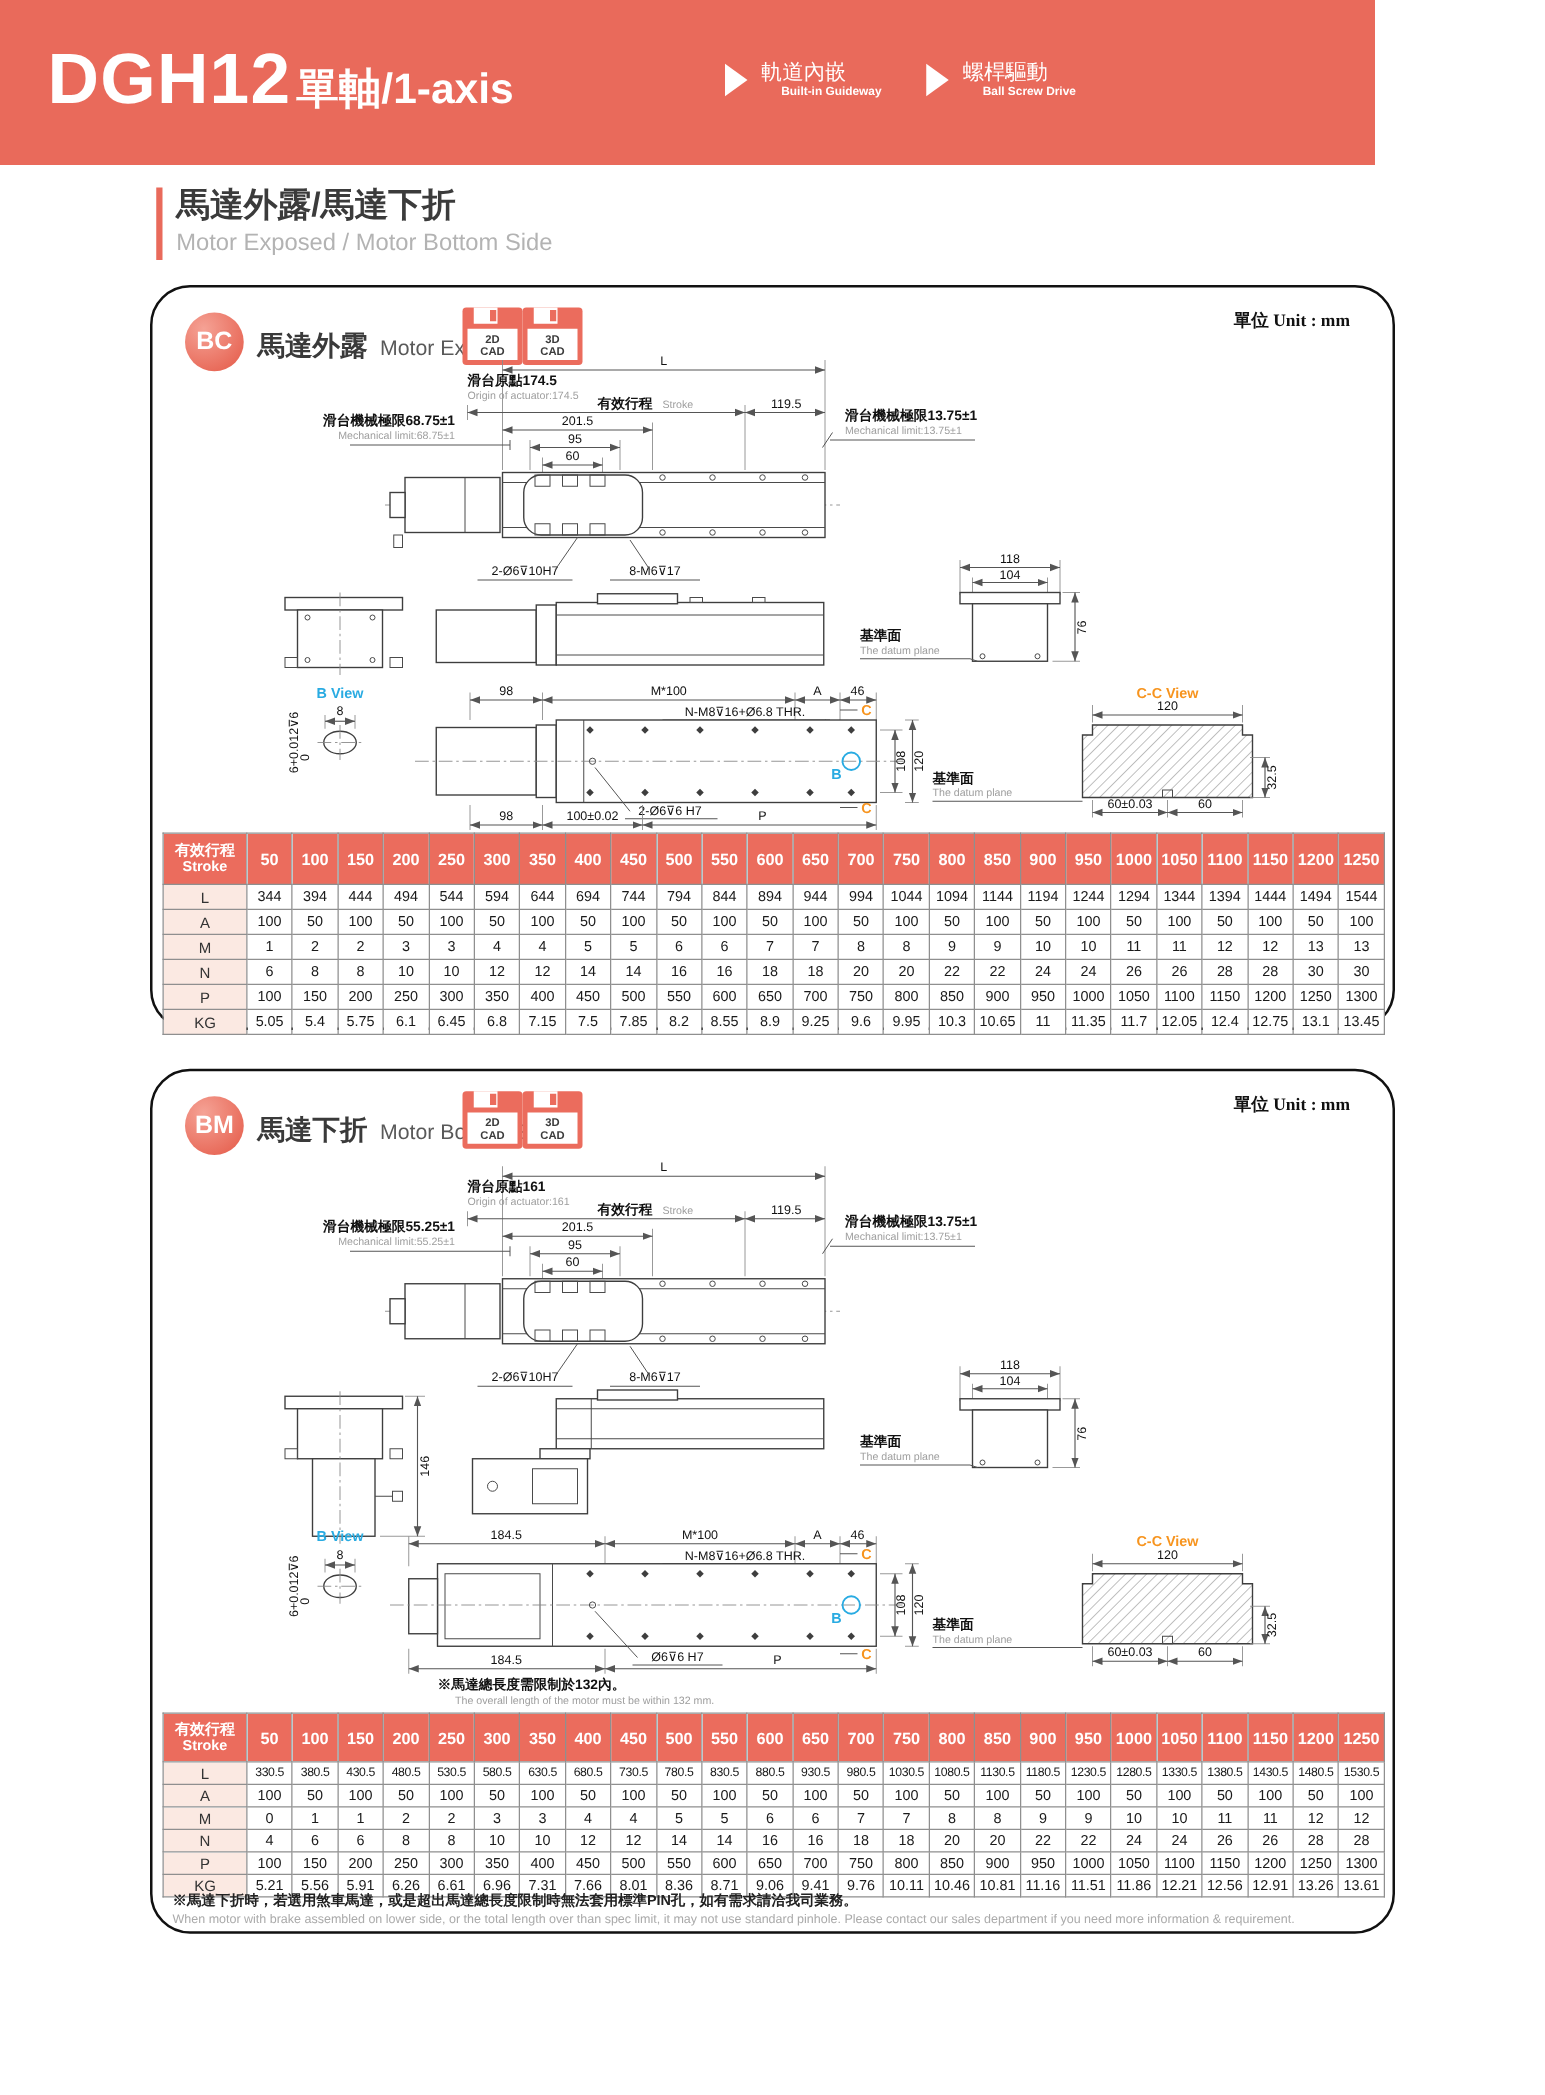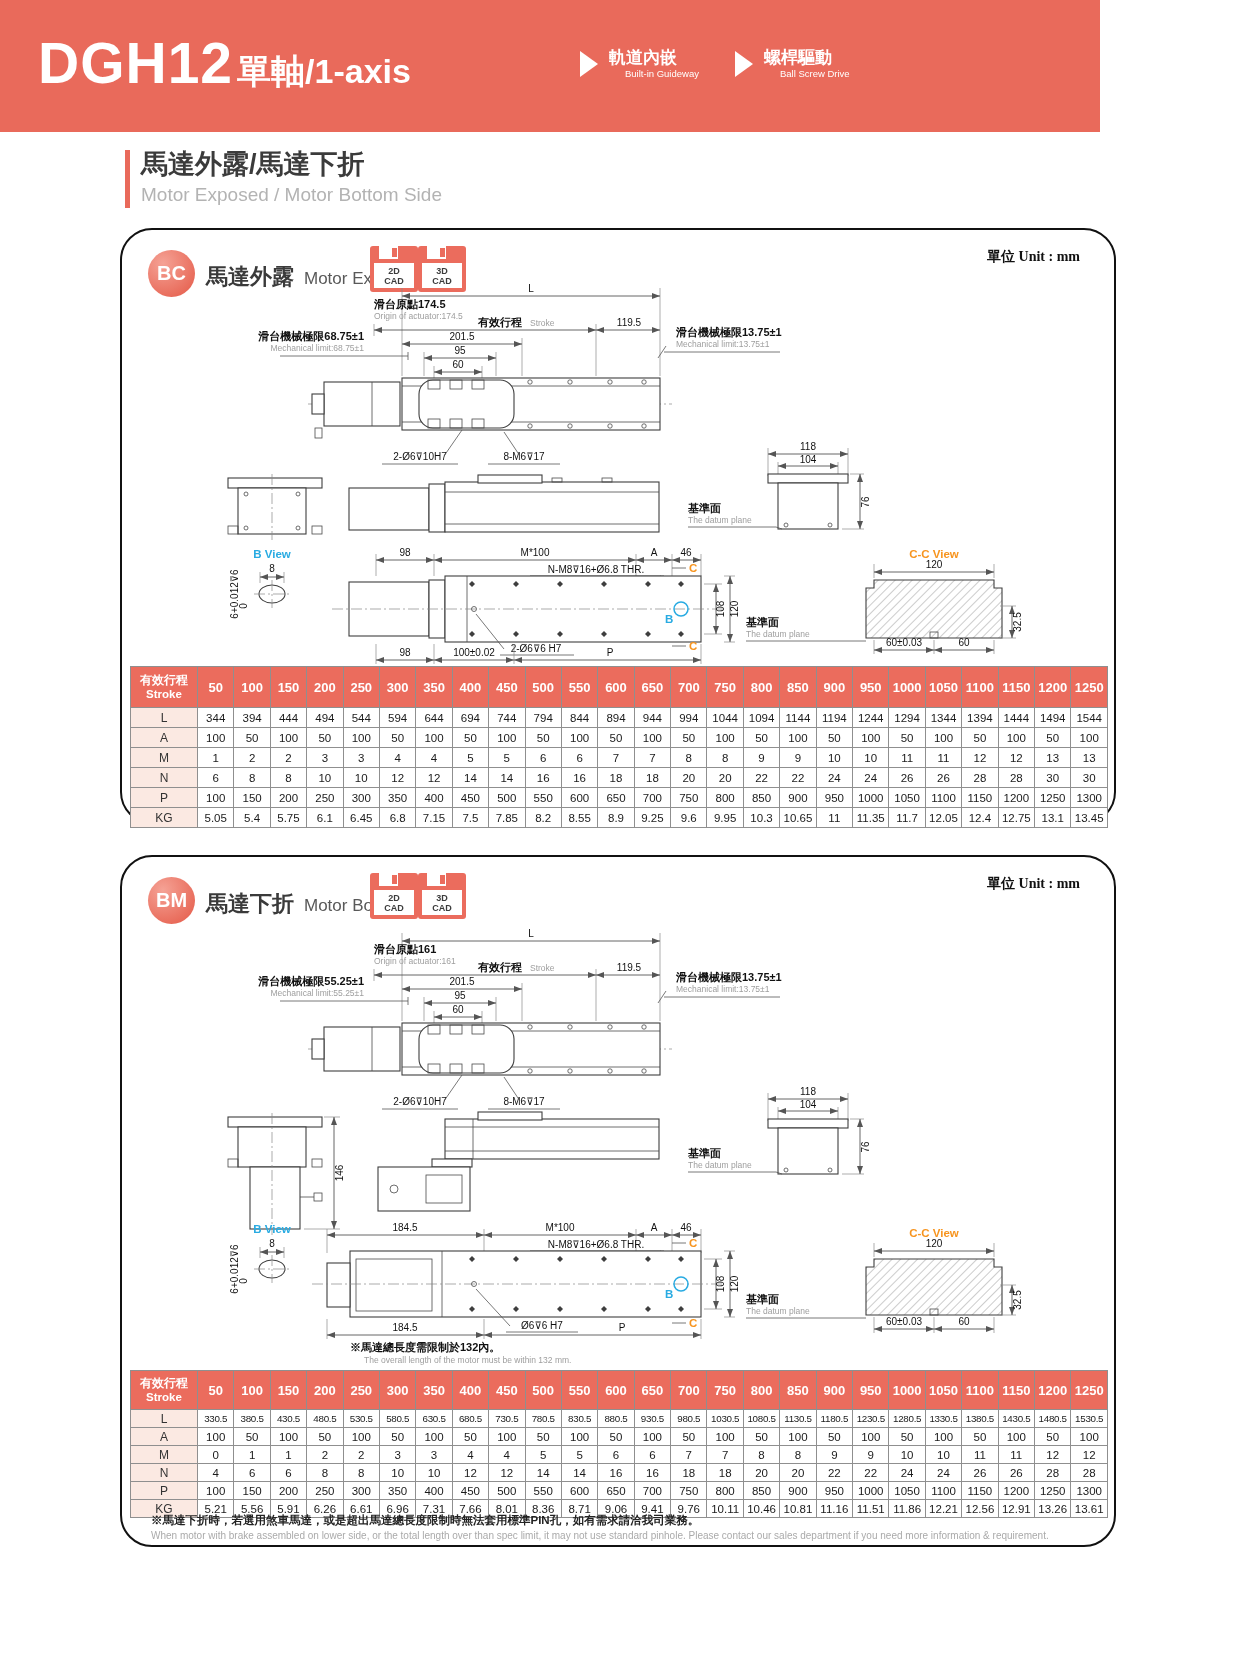--- a/index.html
+++ b/index.html
@@ -6,22 +6,22 @@
   .page{position:relative;width:1236px;height:1676px;background:#fff;overflow:hidden;}
 
   
   .banner{position:absolute;left:0;top:0;width:1100px;height:132px;background:#E96A5B;color:#fff;}
   .brand{position:absolute;left:38px;top:30px;display:flex;align-items:baseline;}
   .brand .model{font-size:57px;font-weight:bold;letter-spacing:1px;}
   .brand .axis{font-size:34px;font-weight:bold;margin-left:4px;}
   .features{position:absolute;left:580px;top:48px;display:flex;gap:36px;}
   .feature{display:flex;align-items:center;gap:11px;}
   .tri{width:0;height:0;border-left:18px solid #fff;border-top:13px solid transparent;border-bottom:13px solid transparent;}
-  .feature .zh{font-size:17px;font-weight:bold;line-height:20px;white-space:nowrap;}
-  .feature .en{font-size:9.5px;font-weight:normal;line-height:11px;white-space:nowrap;padding-left:16px;}
+  .feature .zh{font-size:17px;font-weight:normal;line-height:20px;white-space:nowrap;}
+  .feature .en{font-size:9.5px;font-weight:bold;line-height:11px;white-space:nowrap;padding-left:16px;}
 
   
   .sec-bar{position:absolute;left:125px;top:150px;width:5px;height:58px;background:#E96A5B;}
   .sec-zh{position:absolute;left:141px;top:146px;font-size:27px;font-weight:bold;color:#3b3b3b;}
   .sec-en{position:absolute;left:141px;top:184px;font-size:19px;font-weight:normal;color:#b3b3b3;}
 
   
   .panel{position:absolute;left:120px;width:996px;background:#fff;border:2.5px solid #111;border-radius:32px;box-sizing:border-box;}
   #panel-bc{top:228px;height:596px;}
   #panel-bm{top:855px;height:692px;}
@@ -46,21 +46,21 @@
   .spec th,.spec td{border:1px solid #8f8f8f;text-align:center;padding:0;overflow:hidden;white-space:nowrap;}
   .spec thead th{background:#EB6C5D;color:#fff;font-size:13px;font-weight:bold;height:40px;}
   #panel-bm .spec thead th{height:38px;}
   .spec th.stroke-head{width:66px;}
   .stroke-head span{display:block;font-size:12px;line-height:14px;}
   .stroke-head .en{font-size:11.5px;}
   .spec td{font-size:11.5px;color:#1a1a1a;height:19px;background:#fff;}
   #panel-bm .spec td{height:17px;}
   .spec td.row-label{background:#FBE9E2;font-size:12px;color:#333;}
   .spec td.compact{font-size:9.8px;letter-spacing:-0.3px;}
-  .footnote{position:absolute;left:29px;top:656px;width:950px;}
+  .footnote{position:absolute;left:16px;top:656px;width:950px;}
   .fn-zh{font-size:11.5px;font-weight:bold;color:#222;}
   .fn-en{font-size:10px;color:#aaa;margin-top:2px;}
 
   
   .drawing{position:absolute;left:10px;}
   #svg-bc{top:52px;}
   #svg-bm{top:50px;}
   svg .pt{fill:#fff;stroke:#3e3e3e;stroke-width:1.1;}
   svg .pt2{fill:none;stroke:#4a4a4a;stroke-width:0.8;}
   svg .dim{stroke:#555;stroke-width:0.9;fill:none;marker-start:url(#arr);marker-end:url(#arr);}

